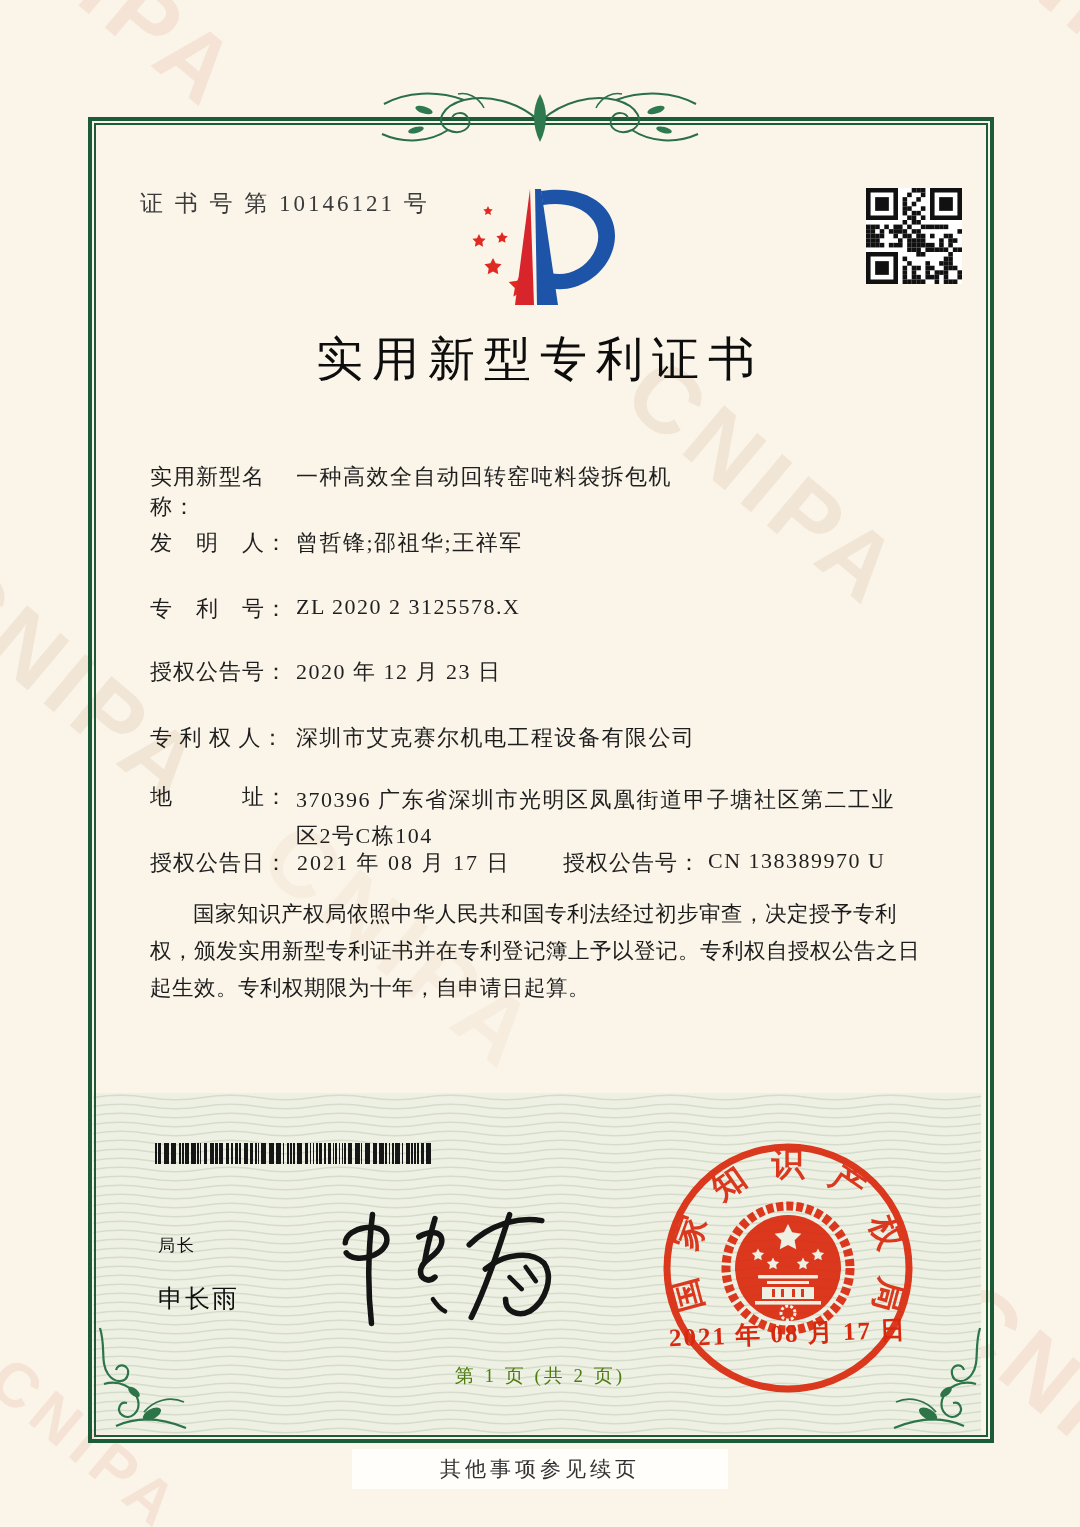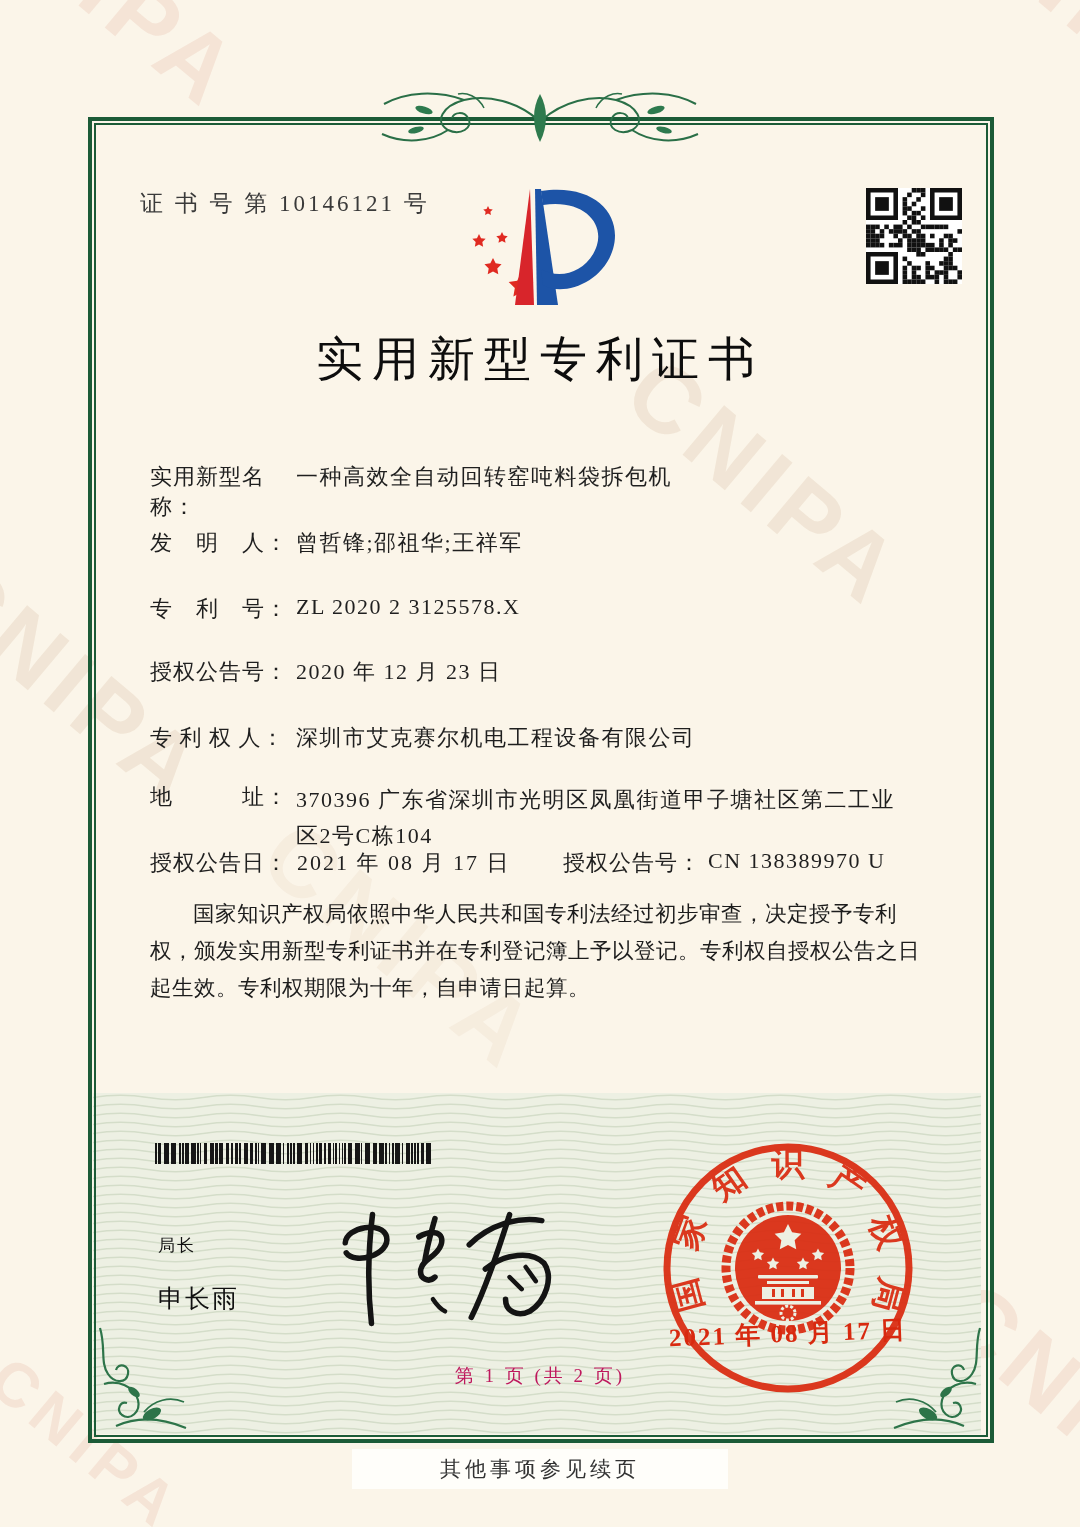--- a/index.html
+++ b/index.html
@@ -47,21 +47,21 @@
   .dir-title{left:158px;top:1234px;font-size:17px;color:#101010;z-index:5;
              font-family:"Liberation Sans",sans-serif;letter-spacing:2px;}
   .dir-name{left:158px;top:1282px;font-size:25px;color:#101010;z-index:5;
             font-family:"Liberation Sans",sans-serif;letter-spacing:2px;}
   .signature{left:312px;top:1202px;width:252px;height:132px;z-index:5;}
   
   .seal{left:656px;top:1136px;width:264px;height:264px;z-index:6;}
   .seal-date{left:664px;top:1317px;width:248px;text-align:center;font-size:25px;font-weight:bold;
              color:#d8290f;letter-spacing:2px;transform:rotate(-2deg);z-index:7;white-space:nowrap;}
   
-  .page-num{left:0;top:1363px;width:100%;text-align:center;font-size:19px;letter-spacing:3px;color:#be185d;z-index:5;}
+  .page-num{left:0;top:1363px;width:100%;text-align:center;font-size:19px;letter-spacing:3px;color:#4d7c0f;z-index:5;}
   .note-strip{left:352px;top:1449px;width:376px;height:40px;background:#fffefa;display:flex;
               align-items:center;justify-content:center;font-size:21px;letter-spacing:4px;color:#333;z-index:5;}
 </style>
 </head>
 <body>
 
 <div class="wm pink" style="left:-60px;top:-70px;">CNIPA</div>
 <div class="wm pink" style="left:928px;top:-50px;">CNIPA</div>
 <div class="wm" style="left:602px;top:428px;">CNIPA</div>
 <div class="wm" style="left:-95px;top:628px;">CNIPA</div>

